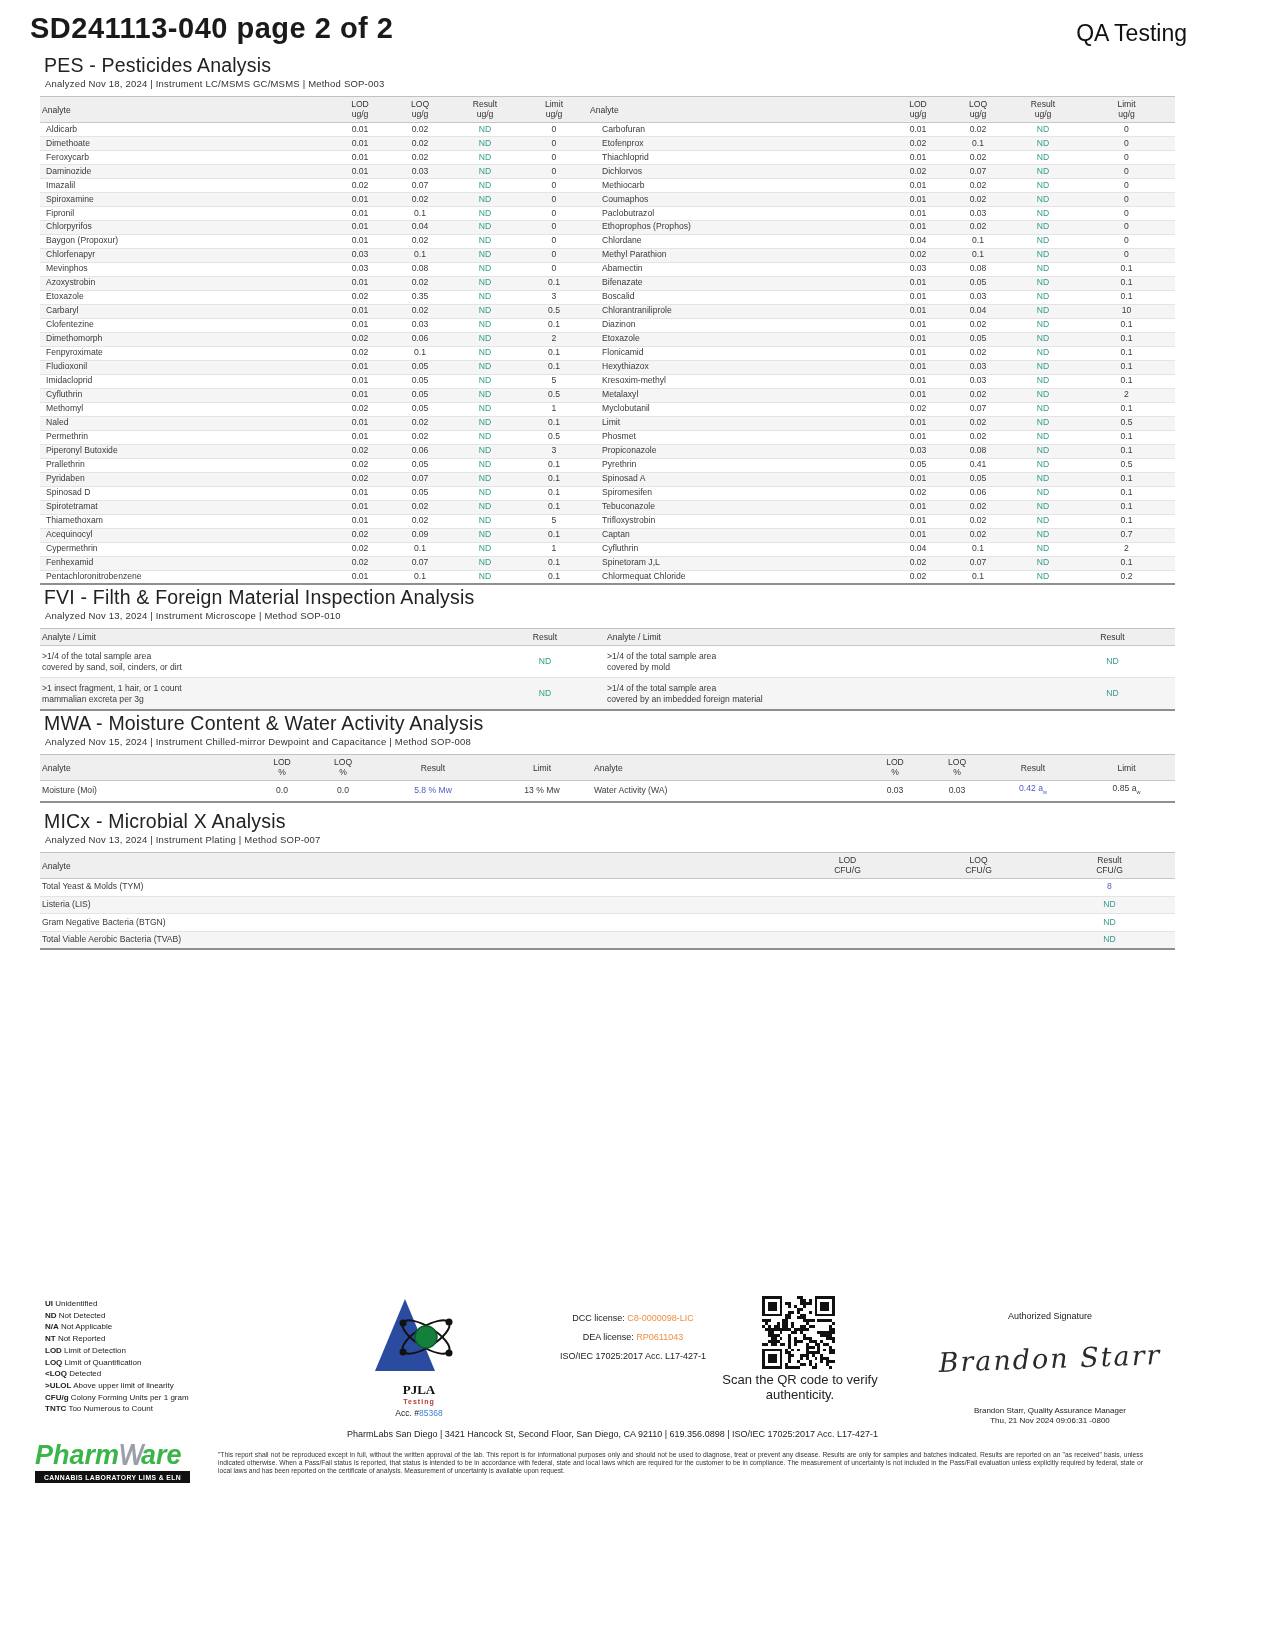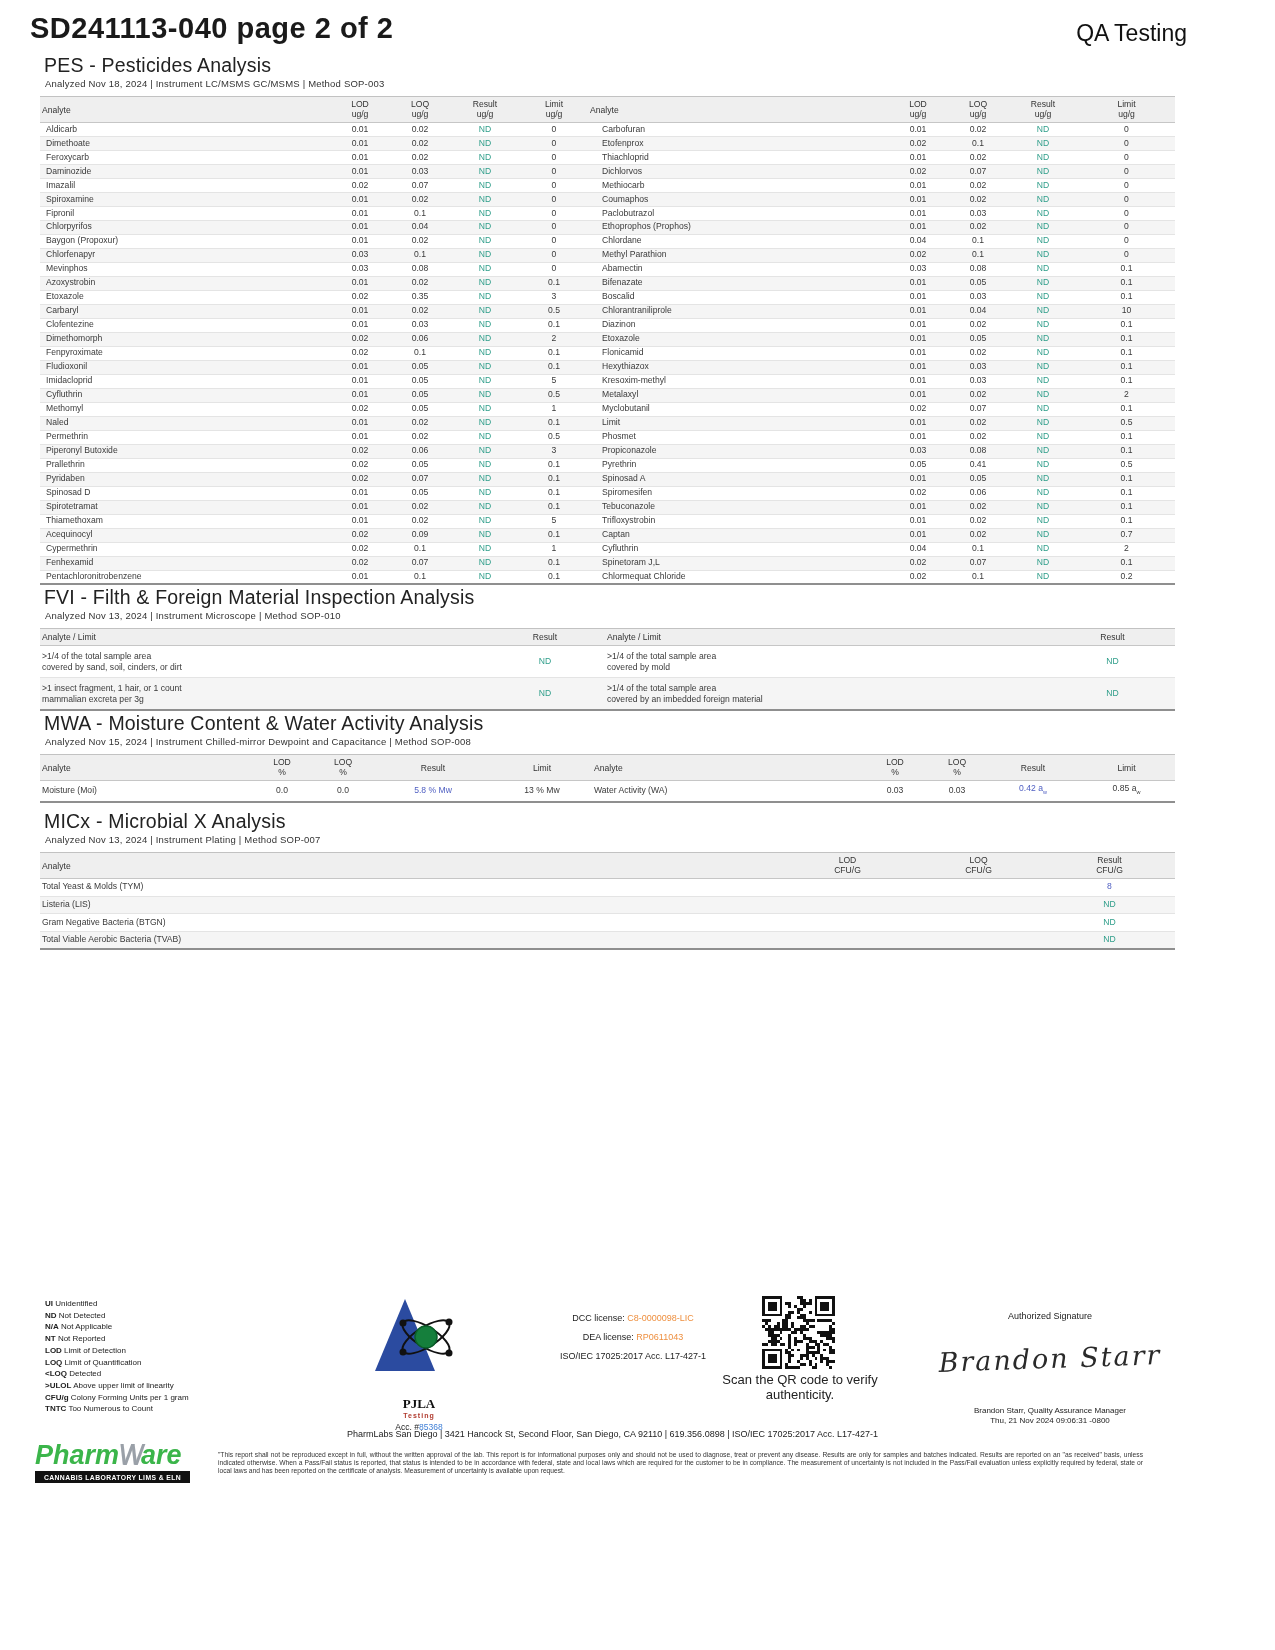--- a/index.html
+++ b/index.html
@@ -28,21 +28,21 @@
   td.blue{color:#4f5fc2}
   sub{font-size:5.5px}
   .sec-pes{top:54px}.sec-fvi{top:586px}.sec-mwa{top:712px}.sec-micx{top:810px}
   .fvi-table tbody td{padding:5px 2px;line-height:10.5px}
   .mwa-table tbody td,.micx-table tbody td{padding:3.4px 2px}
   
   .footer{position:absolute;left:0;top:1293px;width:1275px;height:357px}
   .legend{position:absolute;left:45px;top:5px;font-size:8px;line-height:11.7px;color:#222}
   .legend b{font-weight:700}
   .pjla{position:absolute;left:363px;top:2px;width:112px;text-align:center}
-  .pjla .nm{font-family:"Liberation Serif",serif;font-weight:700;font-size:13px;color:#111;margin-top:15px}
+  .pjla .nm{font-family:"Liberation Serif",serif;font-weight:700;font-size:13px;color:#111;margin-top:1px}
   .pjla .tg{font-size:7px;color:#b03a2e;font-weight:700;letter-spacing:1px}
   .pjla .acc{font-size:8.5px;color:#222;margin-top:3px}
   .pjla .acc .num{color:#3f7fd6}
   .licenses{position:absolute;left:518px;top:16px;width:230px;text-align:center;font-size:9px;color:#222;line-height:19px}
   .licenses .orange{color:#ee8f3f}
   .qr-wrap{position:absolute;left:762px;top:3px;width:160px;text-align:left}
   .qr-caption{position:absolute;left:720px;top:79px;width:160px;text-align:center;font-size:13px;color:#222}
   .sig{position:absolute;left:935px;top:18px;width:230px;text-align:center}
   .sig .lbl{font-size:9px;color:#222}
   .sig .script{font-family:"DejaVu Serif",serif;font-style:italic;font-size:27px;color:#2a2a2a;

